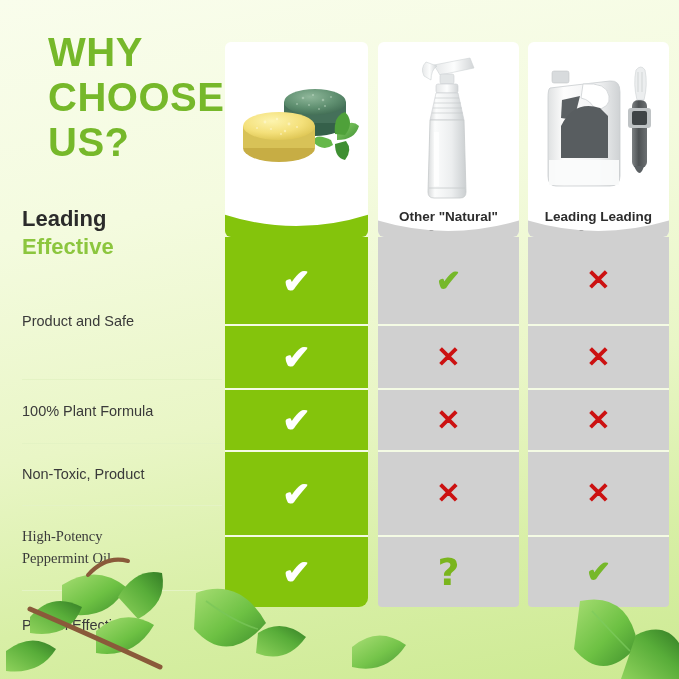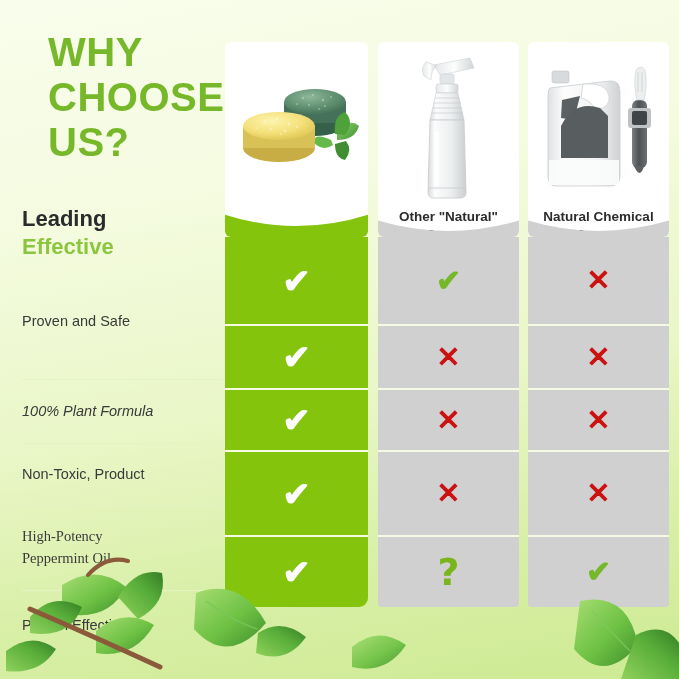--- a/index.html
+++ b/index.html
@@ -314,35 +314,35 @@
         <rect x="104" y="52" width="15" height="68" rx="6" fill="url(#wandG)"></rect>
         <rect x="100" y="60" width="23" height="20" rx="3" fill="#bfc3c5"></rect>
         <rect x="104" y="63" width="15" height="14" rx="2" fill="#3f4446"></rect>
         <path d="M108 22 q-3 14 1 30 l7 0 q4 -16 1 -30 q-4 -6 -9 0 z" fill="#eceeef" stroke="#cdd1d3" stroke-width="0.6"></path>
         <line x1="110" y1="24" x2="110" y2="44" stroke="#c8cccd" stroke-width="0.7"></line>
         <line x1="114" y1="24" x2="114" y2="44" stroke="#c8cccd" stroke-width="0.7"></line>
         <path d="M106 118 q6 14 10 0 z" fill="#5b6063"></path>
       </svg>
     </div>
     <div class="caption">
-      <div>Natural Chemical</div>
+      <div>Leading Leading</div>
       <div>Sprays</div>
     </div>
     <div class="curve">
       <svg viewBox="0 0 145 40" width="145" height="40" preserveAspectRatio="none">
         <path d="M0 40 L0 22 Q72 44 145 22 L145 40 Z" fill="#d0d0d0"></path>
       </svg>
     </div>
   </div>
 
   <div class="feature-col" id="feature-col">
       <div class="feature-row" style="height: 116px;">
-        <span>Proven and Safe</span>
-      </div>
-      <div class="feature-row" style="height: 64px; font-style: italic;">
+        <span>Product and Safe</span>
+      </div>
+      <div class="feature-row" style="height: 64px;">
         <span>100% Plant Formula</span>
       </div>
       <div class="feature-row" style="height: 62px;">
         <span>Non-Toxic, Product</span>
       </div>
       <div class="feature-row" style="height: 85px; font-family: Liberation Serif, serif;">
         <span>High-Potency<br>Peppermint Oil</span>
       </div>
       <div class="feature-row" style="height: 70px;">
         <span>Proven Effective</span>

